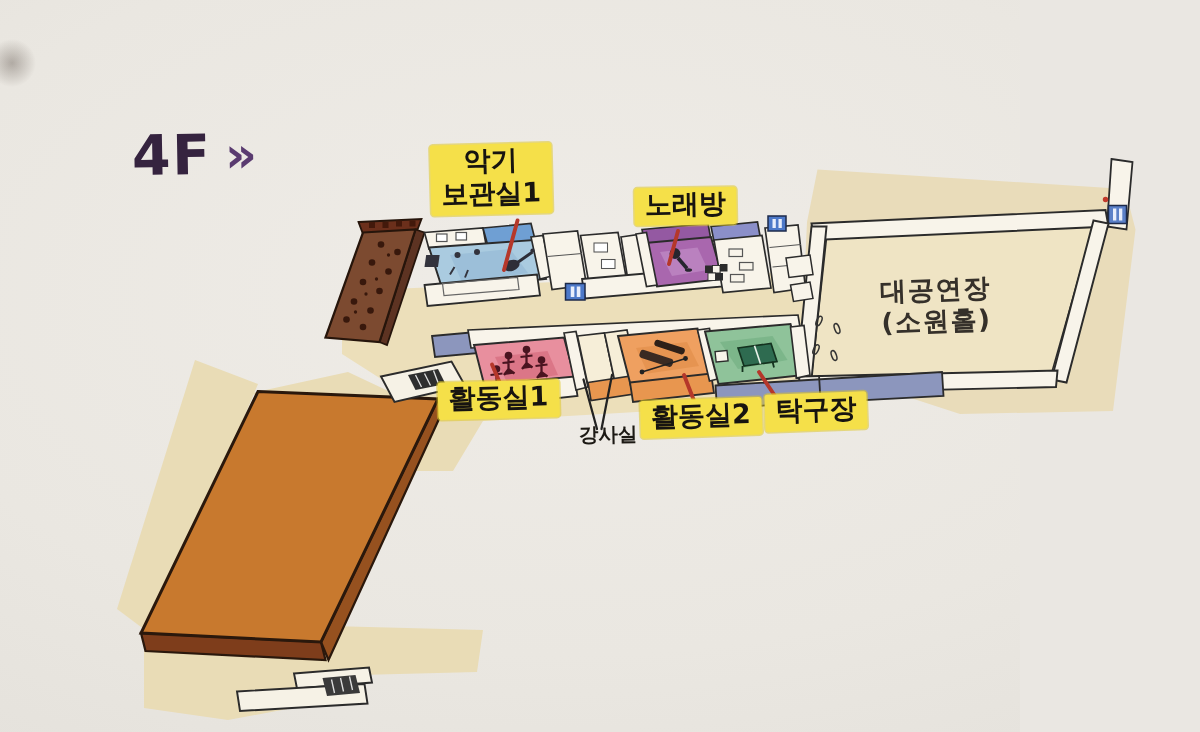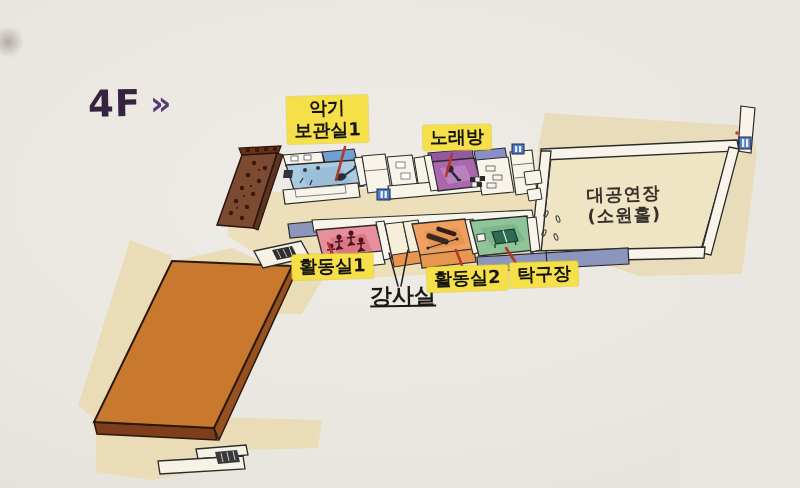--- a/index.html
+++ b/index.html
@@ -263,19 +263,19 @@
   </div>
 
   <div class="lbl tag" style="left:287px;top:96px;transform:rotate(-1.5deg);"><span>악기</span><span class="l2">보관실1</span></div>
 
   <div class="lbl tag" style="left:423px;top:125px;transform:rotate(-1deg);">노래방</div>
 
   <div class="lbl plain hall-lbl" style="left:567px;top:184px;width:114px;"><span>대공연장</span><span style="display:block">(소원홀)</span></div>
 
   <div class="lbl tag" style="left:292px;top:254px;transform:rotate(-1.5deg);">활동실1</div>
 
-  <div class="lbl plain" style="left:370px;top:283px;font-size:22px;transform:rotate(-1deg);color:#1c1914;text-decoration:underline;">강사실</div>
+  <div class="lbl plain" style="left:386px;top:283px;font-size:13px;transform:rotate(-1deg);color:#1c1914;">강사실</div>
 
   <div class="lbl tag" style="left:427px;top:266px;transform:rotate(-2deg);">활동실2</div>
 
   <div class="lbl tag" style="left:510px;top:262px;transform:rotate(-2deg);">탁구장</div>
 
 </div>
 
 </body></html>

